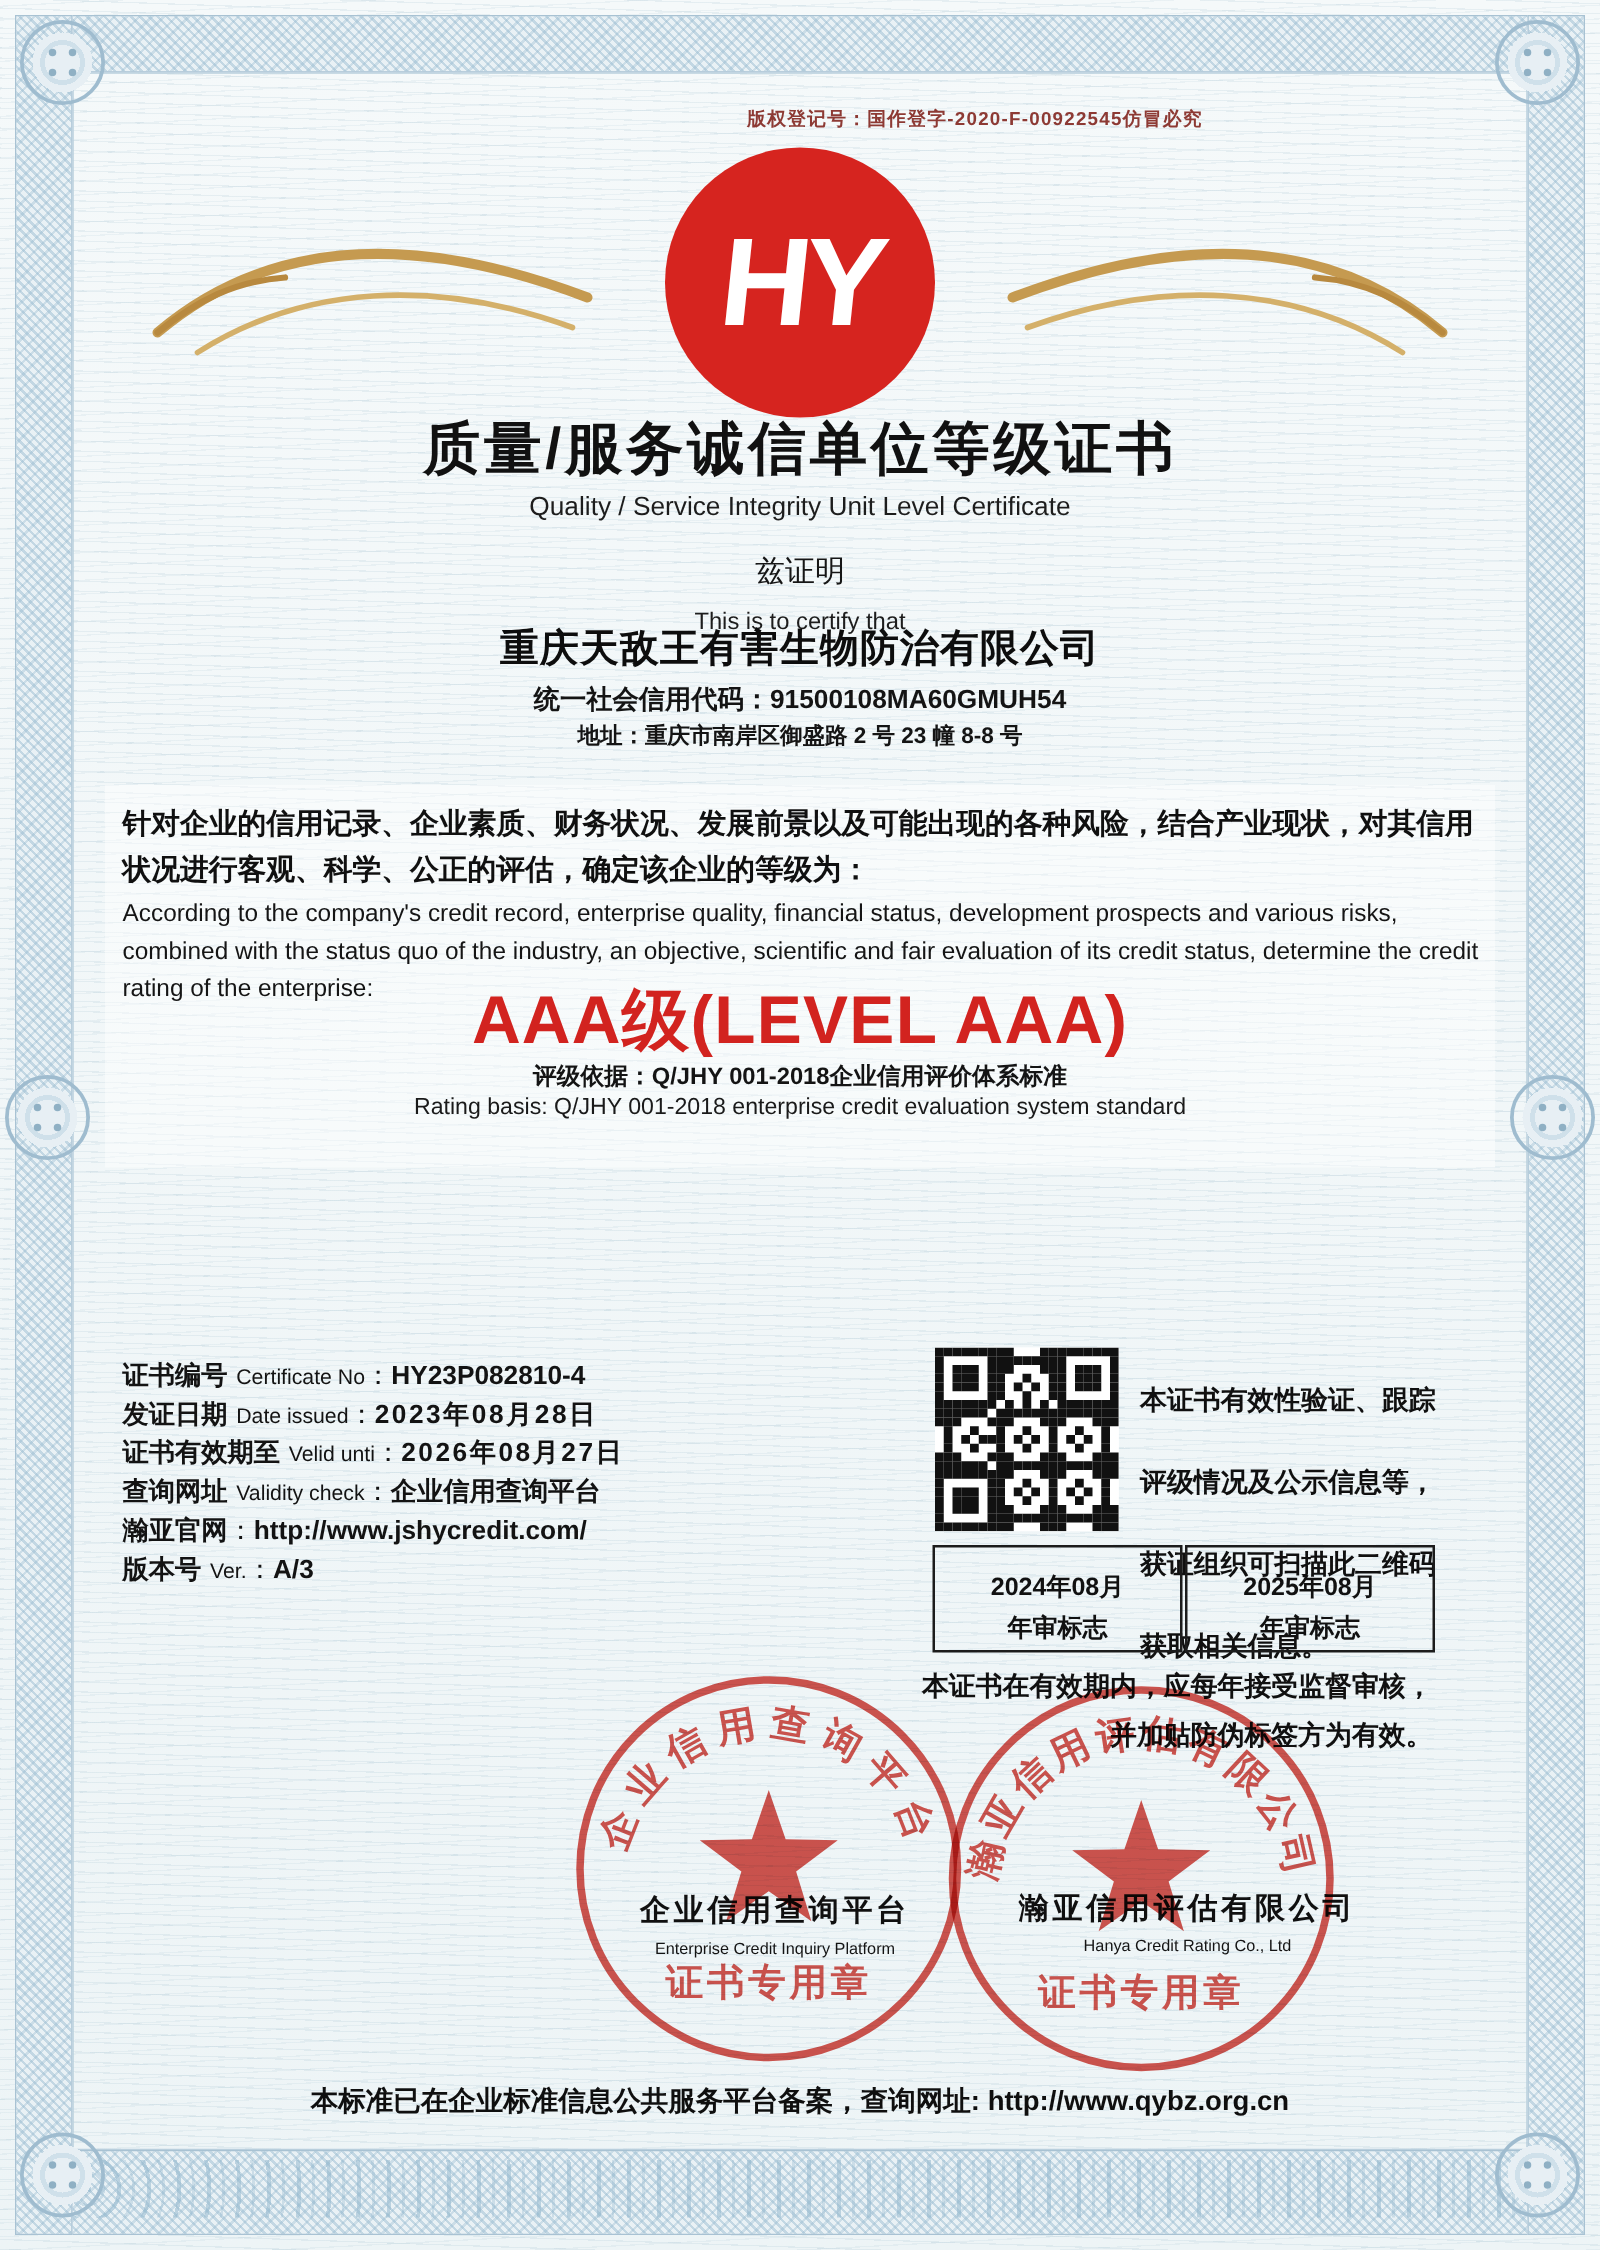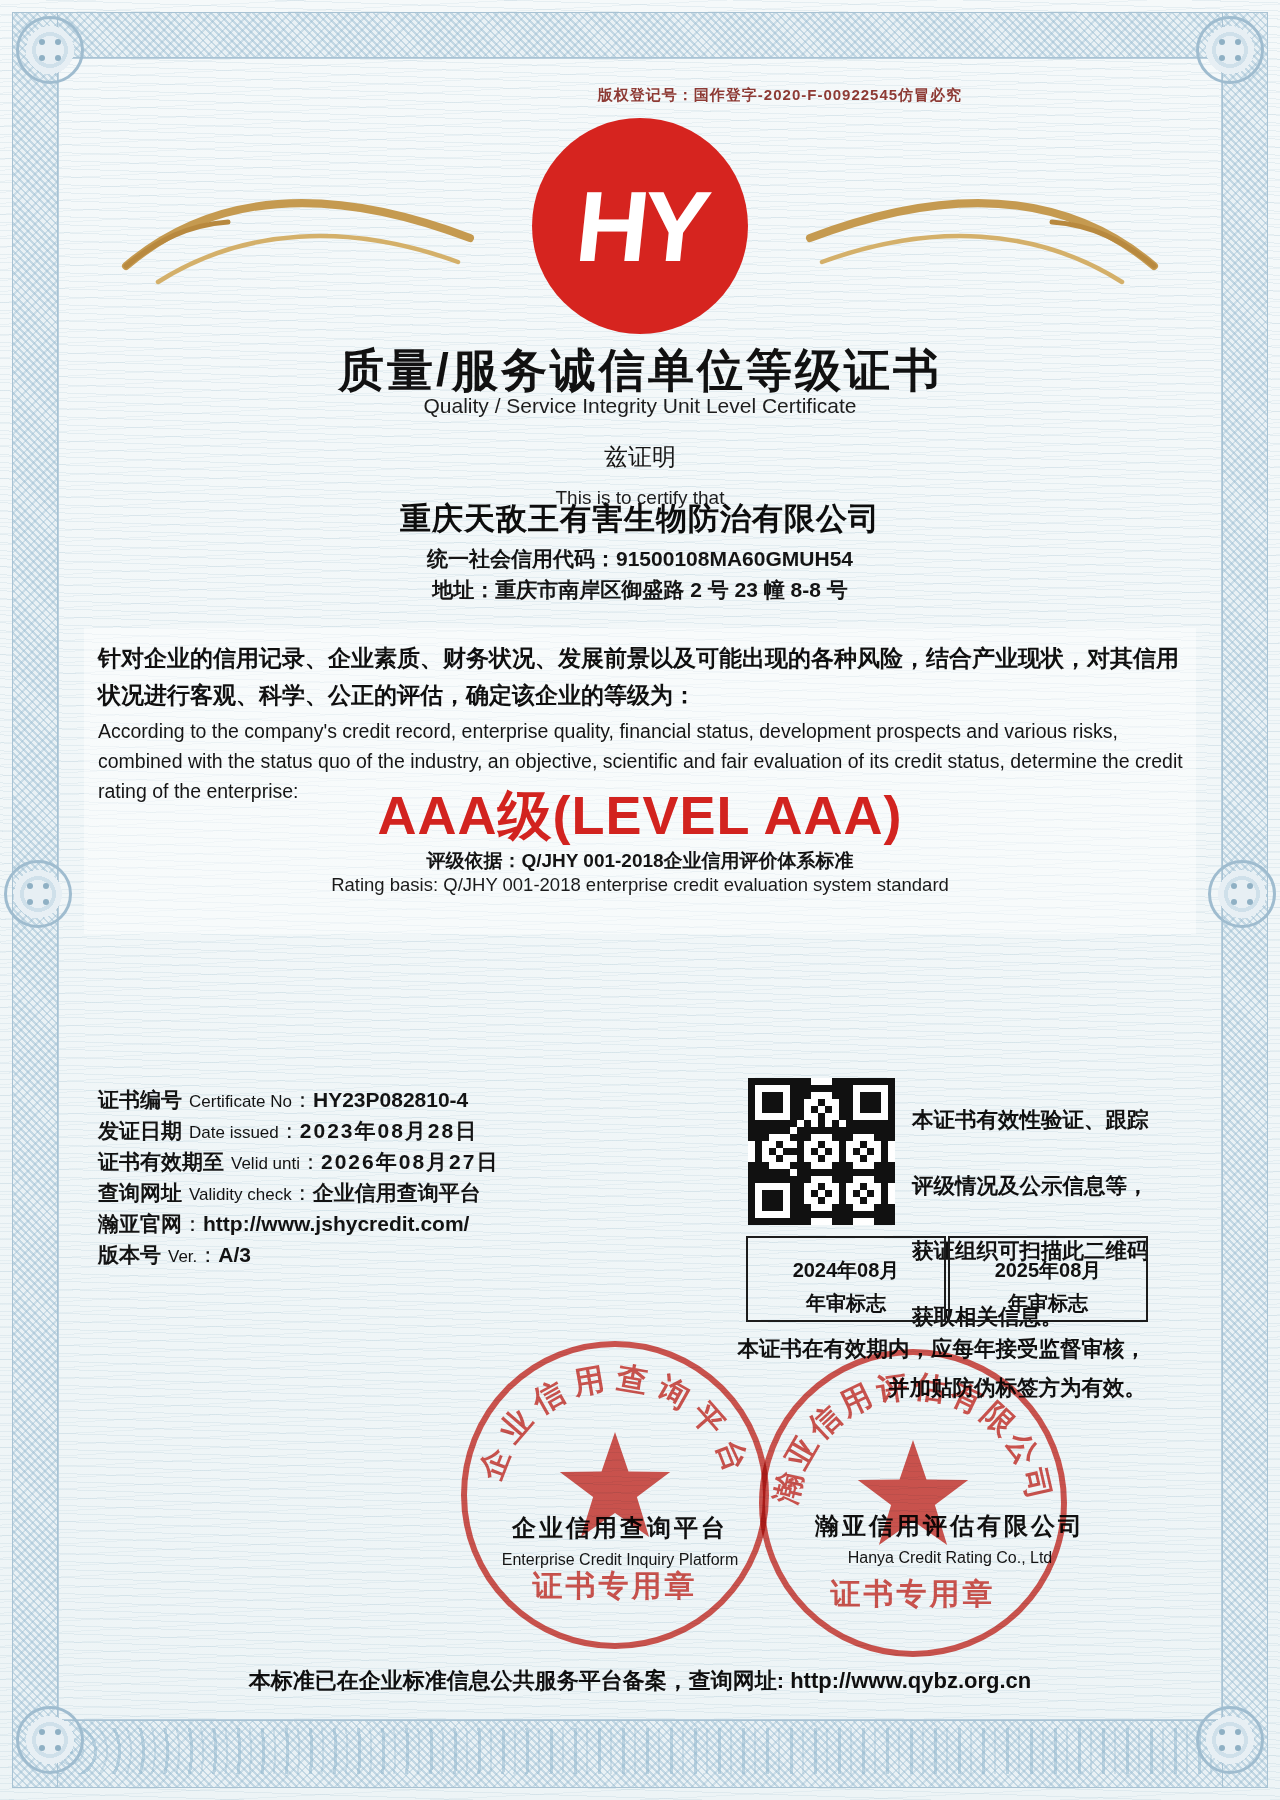--- a/index.html
+++ b/index.html
@@ -28,27 +28,27 @@
   .corner{position:absolute;width:62px;height:62px;border-radius:50%;z-index:2;
     border:3px solid #9fbccf;background:radial-gradient(circle,#e7eff4 0 14px,#cfe0ea 14px 18px,#e7eff4 18px 24px,transparent 24px);}
   .corner::before{content:"";position:absolute;left:20px;top:20px;width:6px;height:6px;border-radius:50%;
     background:#8fb0c4;box-shadow:16px 0 #8fb0c4,0 16px #8fb0c4,16px 16px #8fb0c4;}
   
   .copyright{left:280px;top:86px;width:1000px;text-align:center;font-size:15px;letter-spacing:1px;color:#8d3a34;font-weight:600;z-index:2;}
   .logo-circle{left:532px;top:118px;width:216px;height:216px;border-radius:50%;background:#d6241f;z-index:3;
     display:flex;align-items:center;justify-content:center;}
   .logo-text{color:#ffffff;font-size:100px;font-weight:900;letter-spacing:-6px;transform:skewX(-6deg);font-family:"Liberation Sans","DejaVu Sans",sans-serif;}
   .flourish{z-index:2;}
-  .title-cn{left:0;top:340px;width:1280px;text-align:center;font-size:46px;font-weight:800;letter-spacing:3px;color:#111;z-index:2;}
+  .title-cn{left:0;top:328px;width:1280px;text-align:center;font-size:46px;font-weight:800;letter-spacing:3px;color:#111;z-index:2;}
   .title-en{left:0;top:394px;width:1280px;text-align:center;font-size:21px;color:#1d1d1d;z-index:2;}
   .certify-cn{left:0;top:441px;width:1280px;text-align:center;font-size:24px;color:#161616;z-index:2;}
   .certify-en{left:0;top:470px;width:1280px;text-align:center;font-size:19px;color:#1d1d1d;z-index:2;margin-top:17px;}
   .company{left:0;top:498px;width:1280px;text-align:center;font-size:31px;font-weight:900;color:#0d0d0d;letter-spacing:1px;z-index:2;}
   .credit-code{left:0;top:545px;width:1280px;text-align:center;font-size:21px;font-weight:600;color:#141414;z-index:2;}
-  .address{left:0;top:576px;width:1280px;text-align:center;font-size:21px;font-weight:600;color:#141414;z-index:2;}
+  .address{left:0;top:576px;width:1280px;text-align:center;font-size:18px;font-weight:600;color:#141414;z-index:2;}
   
   .panel{left:84px;top:628px;width:1112px;height:306px;background:rgba(255,255,255,0.45);z-index:1;}
   .para-cn{left:98px;top:640px;width:1088px;font-size:23px;line-height:37px;color:#101010;font-weight:600;z-index:2;}
   .para-en{left:98px;top:716px;width:1092px;font-size:19.5px;line-height:30px;color:#151515;z-index:2;}
   .level{left:0;top:780px;width:1280px;text-align:center;font-size:54px;font-weight:800;color:#d2231f;letter-spacing:1px;z-index:2;}
   .basis-cn{left:0;top:848px;width:1280px;text-align:center;font-size:19px;font-weight:600;color:#141414;z-index:2;}
   .basis-en{left:0;top:874px;width:1280px;text-align:center;font-size:18.5px;color:#1a1a1a;z-index:2;}
   
   .details{left:98px;top:1086px;width:580px;z-index:2;color:#131313;}
   .detail-row{height:31px;display:flex;align-items:baseline;white-space:nowrap;}
@@ -70,21 +70,21 @@
   
   .seal{width:330px;height:330px;z-index:4;opacity:0.82;mix-blend-mode:multiply;}
   .seal-left{left:450px;top:1330px;}
   .seal-right{left:748px;top:1338px;}
   .seal-arc-text{font-size:31px;font-weight:700;fill:#cf2f28;letter-spacing:9px;}
   .seal-bottom-text{font-size:30px;font-weight:700;fill:#cf2f28;letter-spacing:3px;}
   .org{z-index:3;text-align:center;}
   .org-left{left:420px;top:1512px;width:400px;}
   .org-right{left:742px;top:1510px;width:416px;}
   .org-cn{font-size:24px;font-weight:700;letter-spacing:3px;color:#101010;}
-  .org-en{font-size:16px;color:#141414;margin-top:7px;}
+  .org-en{font-size:13px;color:#141414;margin-top:7px;}
   .footer-line{left:0;top:1666px;width:1280px;text-align:center;font-size:22px;font-weight:600;color:#0f0f0f;z-index:2;}
 </style>
 </head>
 <body>
 
 <div class="page">
 
   <div class="band band-top"></div>
   <div class="band band-bottom"></div>
   <div class="band band-left"></div>

